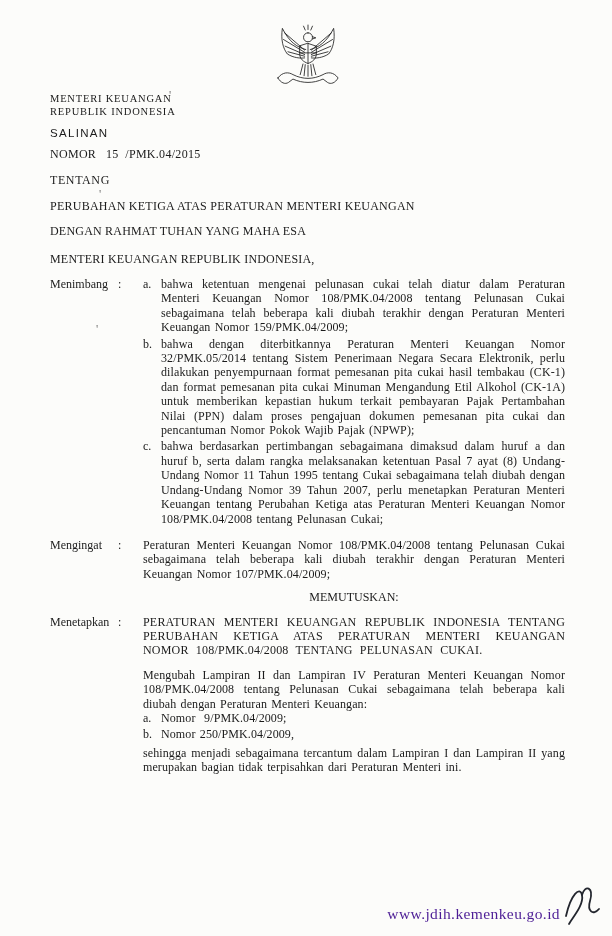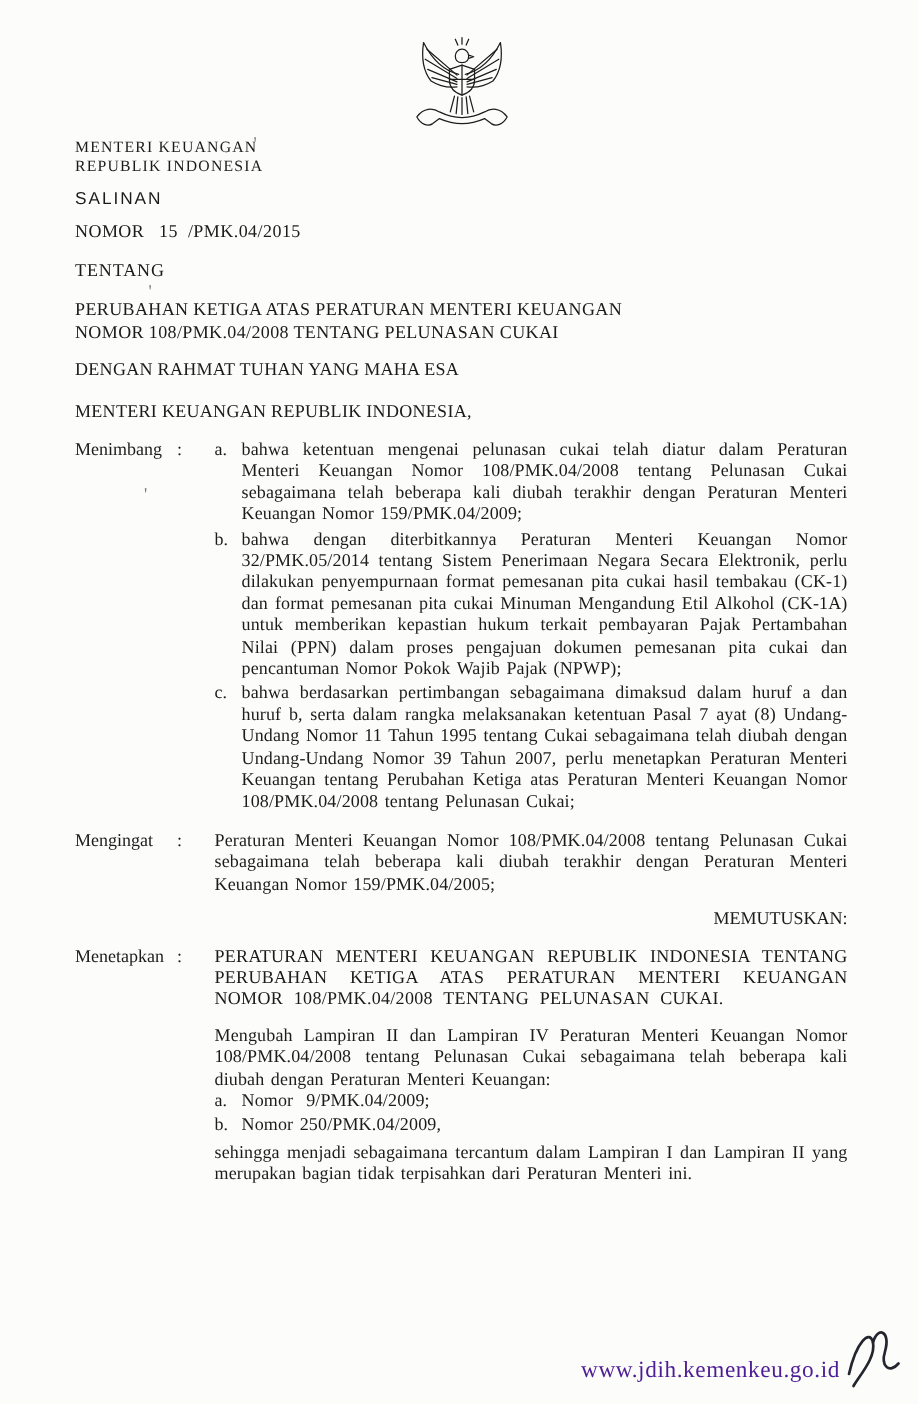--- a/index.html
+++ b/index.html
@@ -27,21 +27,21 @@
   .bodytext { font-size:12px; line-height:14.4px; }
   .section { display:grid; grid-template-columns:68px 25px 1fr; margin-top:10px; }
   .sec-label { }
   .sec-colon { }
   .item { display:flex; margin-bottom:2px; }
   .marker { width:18px; flex:none; }
   .itext  { flex:1; text-align:justify; letter-spacing:.1px; word-spacing:1.2px; }
   .just   { text-align:justify; letter-spacing:.1px; word-spacing:1.2px; }
   .caps-just { text-align:justify; letter-spacing:.2px; word-spacing:4px; }
 
-  .center-in-content { margin-left:93px; text-align:right; }
+  .center-in-content { margin-left:93px; text-align:center; }
   .content-block { margin-left:93px; }
   .mt9  { margin-top:9px; }
   .mt12 { margin-top:12px; }
   .mt10 { margin-top:10px; }
   .mt4  { margin-top:4px; }
   .plist .itext { white-space:pre; text-align:left; }
 
   .footer-url {
     position:absolute; right:52px; bottom:13px;
     font-size:15.5px; color:#4c1d95; letter-spacing:.4px;
@@ -87,21 +87,20 @@
       <div>MENTERI KEUANGAN</div>
       <div>REPUBLIK INDONESIA</div>
     </div>
 
     <div class="salinan center">SALINAN</div>
 
     <div class="nomor center">NOMOR   15  /PMK.04/2015</div>
     <div class="tentang center">TENTANG</div>
     <div class="subject center">
       <div>PERUBAHAN KETIGA ATAS PERATURAN MENTERI KEUANGAN</div>
-      <div>NOMOR 108/PMK.04/2008 TENTANG PELUNASAN CUKAI</div>
     </div>
     <div class="invocation center">DENGAN RAHMAT TUHAN YANG MAHA ESA</div>
     <div class="authority center">MENTERI KEUANGAN REPUBLIK INDONESIA,</div>
 
     <div class="section bodytext">
       <div class="sec-label">Menimbang</div>
       <div class="sec-colon">:</div>
       <div>
         <div class="item">
           <div class="marker">a.</div>
@@ -114,21 +113,21 @@
         <div class="item">
           <div class="marker">c.</div>
           <div class="itext">bahwa berdasarkan pertimbangan sebagaimana dimaksud dalam huruf a dan huruf b, serta dalam rangka melaksanakan ketentuan Pasal 7 ayat (8) Undang-Undang Nomor 11 Tahun 1995 tentang Cukai sebagaimana telah diubah dengan Undang-Undang Nomor 39 Tahun 2007, perlu menetapkan Peraturan Menteri Keuangan tentang Perubahan Ketiga atas Peraturan Menteri Keuangan Nomor 108/PMK.04/2008 tentang Pelunasan Cukai;</div>
         </div>
       </div>
     </div>
 
     <div class="section bodytext">
       <div class="sec-label">Mengingat</div>
       <div class="sec-colon">:</div>
-      <div class="just">Peraturan Menteri Keuangan Nomor 108/PMK.04/2008 tentang Pelunasan Cukai sebagaimana telah beberapa kali diubah terakhir dengan Peraturan Menteri Keuangan Nomor 159/PMK.04/2005;</div>
+      <div class="just">Peraturan Menteri Keuangan Nomor 108/PMK.04/2008 tentang Pelunasan Cukai sebagaimana telah beberapa kali diubah terakhir dengan Peraturan Menteri Keuangan Nomor 107/PMK.04/2009;</div>
     </div>
 
     <div class="bodytext center-in-content mt9">MEMUTUSKAN:</div>
 
     <div class="section bodytext">
       <div class="sec-label">Menetapkan</div>
       <div class="sec-colon">:</div>
       <div class="caps-just">PERATURAN MENTERI KEUANGAN REPUBLIK INDONESIA TENTANG PERUBAHAN KETIGA ATAS PERATURAN MENTERI KEUANGAN NOMOR 108/PMK.04/2008 TENTANG PELUNASAN CUKAI.</div>
     </div>
 

